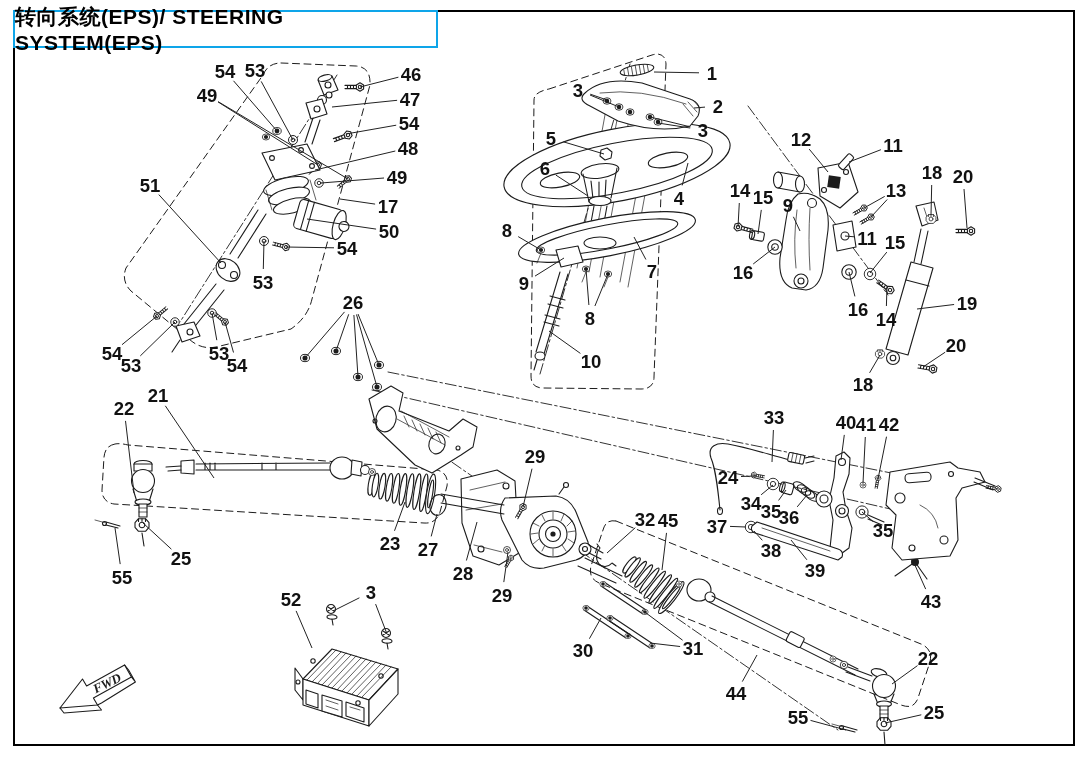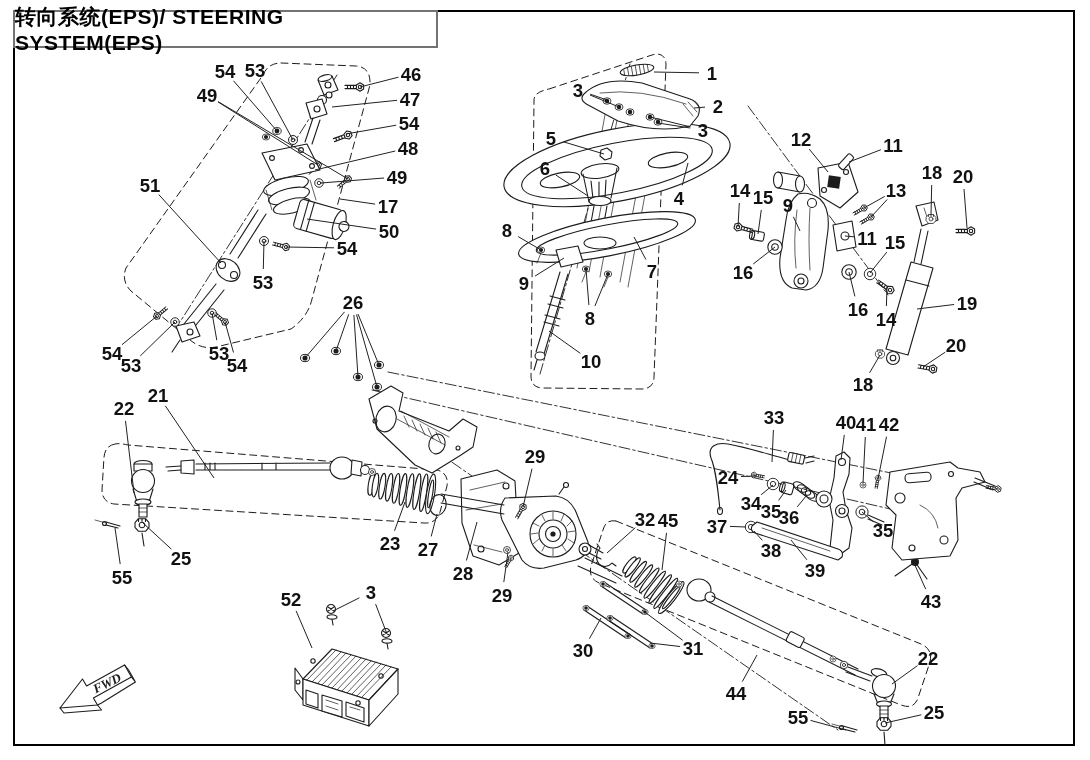--- a/index.html
+++ b/index.html
@@ -1,21 +1,21 @@
 <!DOCTYPE html>
 <html><head>
 <meta charset="utf-8">
 <style>
   html,body{margin:0;padding:0;background:#fff;}
   .page{position:relative;width:1090px;height:760px;background:#fff;overflow:hidden;
         font-family:"Liberation Sans",sans-serif;}
   .frame{position:absolute;left:13px;top:10px;width:1062px;height:736px;
          border:2px solid #000;box-sizing:border-box;}
   .title-box{position:absolute;left:13px;top:10px;width:425px;height:38px;
-         border:2px solid #737373;box-sizing:border-box;background:#fff;
+         border:2px solid #0ea5e9;box-sizing:border-box;background:#fff;
          display:flex;align-items:center;justify-content:center;z-index:3;}
   .title-box span{font-weight:bold;font-size:21px;color:#000;letter-spacing:.5px;
          font-family:"Liberation Sans",sans-serif;}
   svg.diagram{position:absolute;left:0;top:0;z-index:2;}
   .ln{fill:none;stroke:#1c1c1c;stroke-width:1.1;stroke-linecap:round;stroke-linejoin:round;}
   .fw{fill:#fff;stroke:#1c1c1c;stroke-width:1.1;stroke-linejoin:round;}
   .fb{fill:#1c1c1c;stroke:none;}
   .dash{stroke-dasharray:7 4.5;stroke-width:1;}
   .dd{stroke-dasharray:11 3 2.5 3;stroke-width:.9;}
   .thin{stroke-width:.7;}

